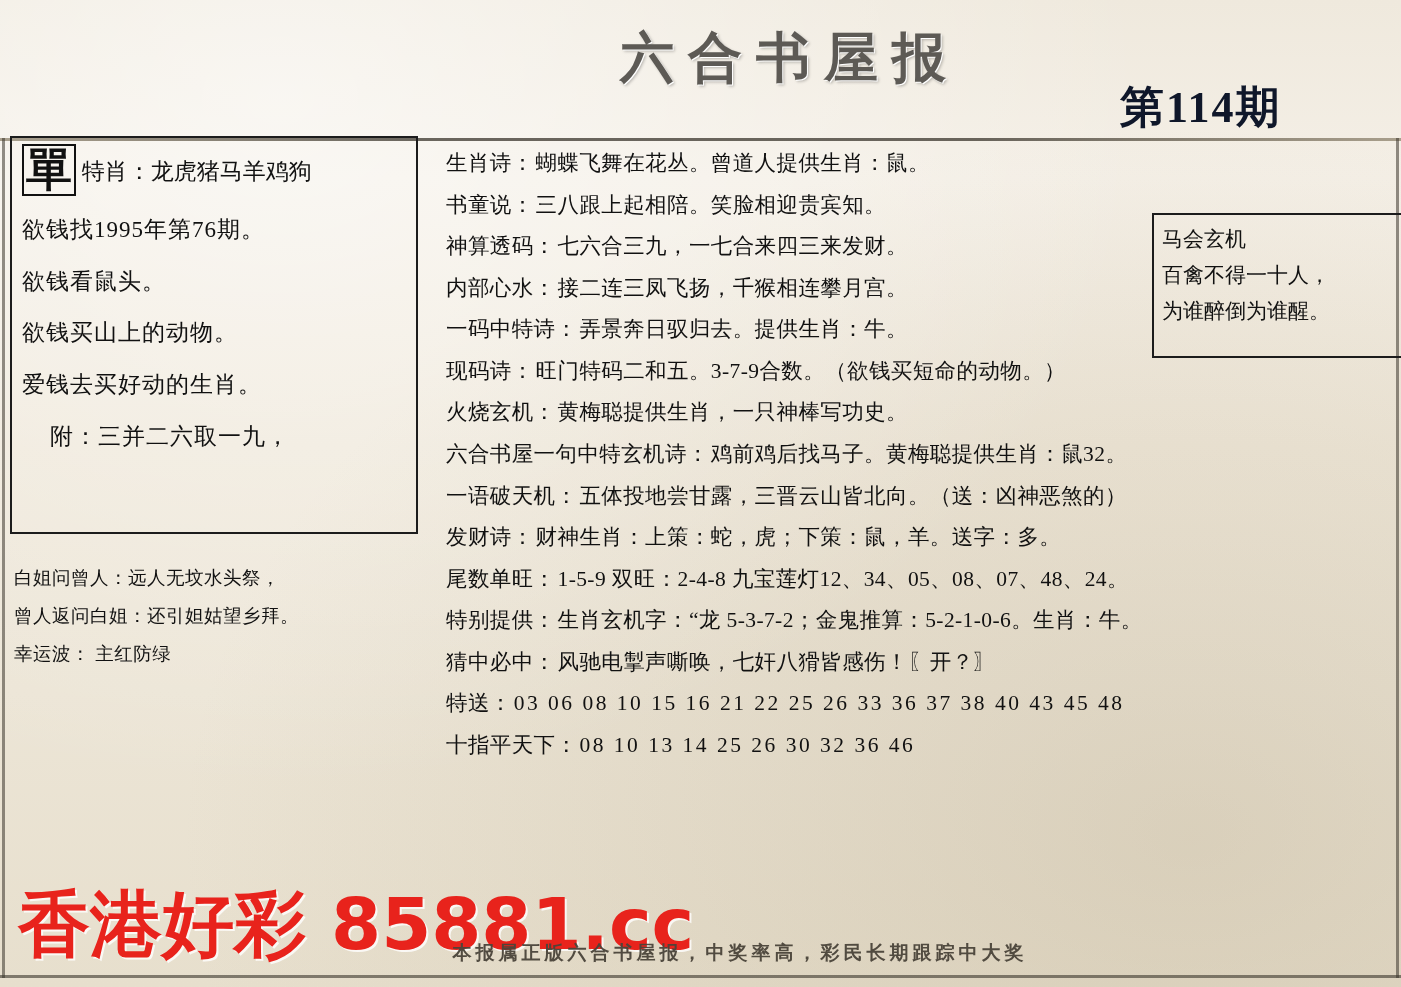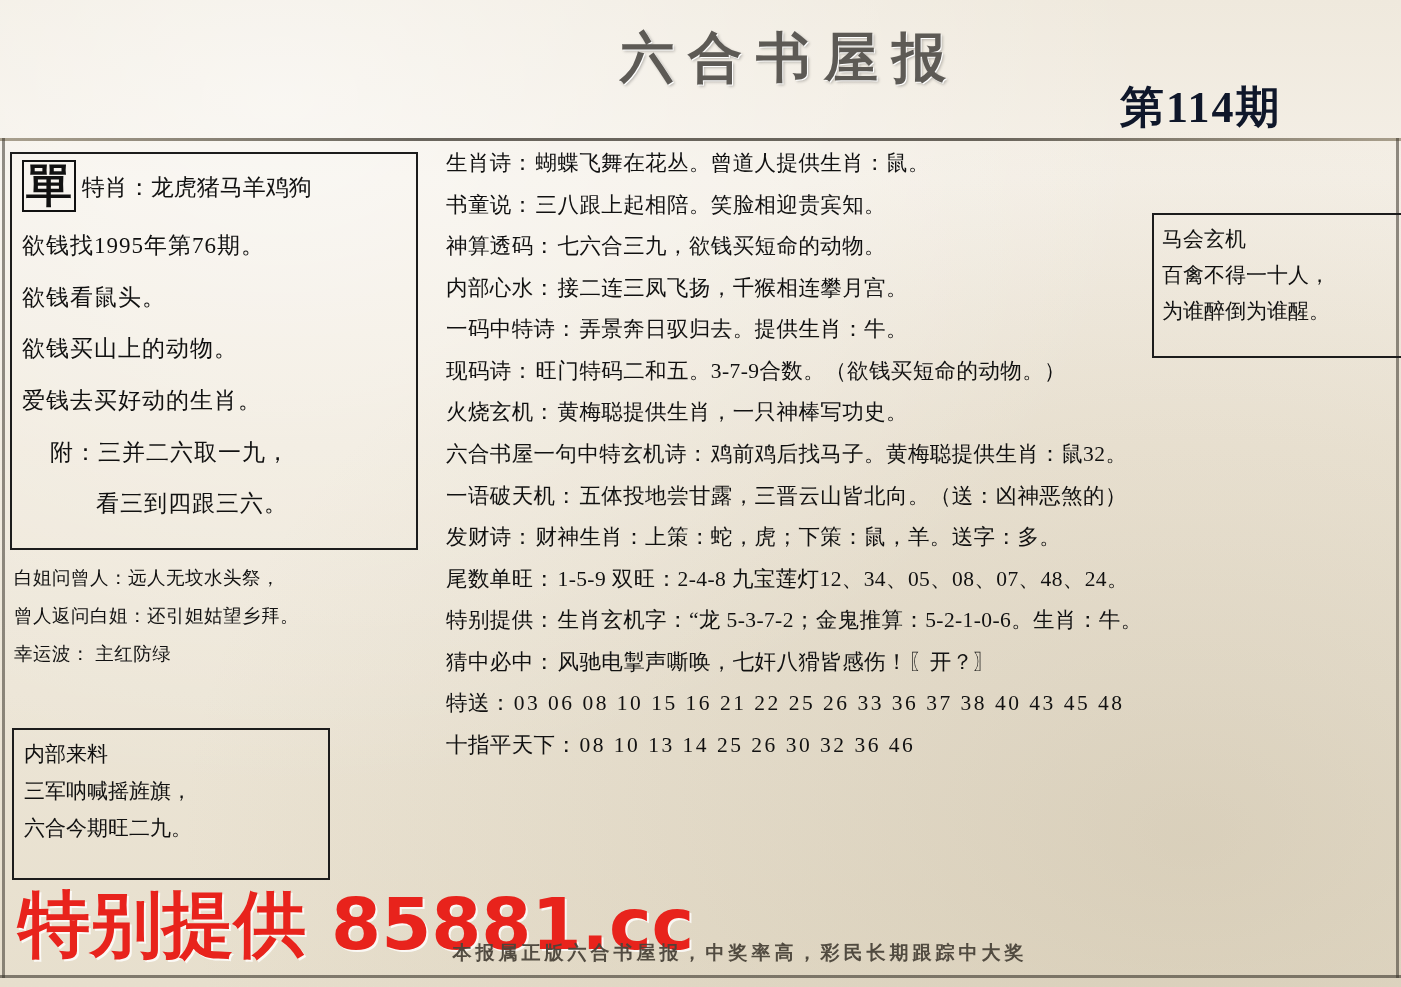--- a/index.html
+++ b/index.html
@@ -46,21 +46,21 @@
     text-align:center;
   }
   .rule{
     position:absolute;left:0;top:138px;width:1401px;height:3px;
     background:linear-gradient(90deg,#8f846e,#3a352c 30%,#3a352c 70%,#8f846e);
     opacity:.75;
   }
 
   
   .box-left{
-    position:absolute;left:10px;top:152px;width:408px;height:398px;
+    position:absolute;left:10px;top:136px;width:408px;height:398px;
     border:2px solid #1c1c1c;
     box-sizing:border-box;
     padding:6px 10px 0 10px;
   }
   .dan{
     font-size:46px;font-weight:bold;line-height:1;
     font-family:"DejaVu Sans","Liberation Sans",sans-serif;
     border:2px solid #111;
     padding:0 2px 2px 2px;
     display:inline-block;
@@ -155,50 +155,44 @@
   <div class="box-left">
     <div class="l1">
       <span class="dan">單</span>
       <span>特肖：龙虎猪马羊鸡狗</span>
     </div>
     <div class="lrow">欲钱找1995年第76期。</div>
     <div class="lrow">欲钱看鼠头。</div>
     <div class="lrow">欲钱买山上的动物。</div>
     <div class="lrow">爱钱去买好动的生肖。</div>
     <div class="lrow indent">附：三并二六取一九，</div>
-    <div class="lrow indent2">看三到四跟三六。</div>
   </div>
 
   <div class="small-list">
     <div>白姐问曾人：远人无坟水头祭，</div>
     <div>曾人返问白姐：还引妲姑望乡拜。</div>
     <div>幸运波： 主红防绿</div>
   </div>
 
-  <div class="box-inner">
-    <div>内部来料</div>
-    <div>三军呐喊摇旌旗，</div>
-    <div>六合今期旺二九。</div>
-  </div>
 
   <div class="box-right">
     <div>马会玄机</div>
     <div>百禽不得一十人，</div>
     <div>为谁醉倒为谁醒。</div>
   </div>
 
   <div class="mid">
     <div class="mrow">
       <span class="lbl">生肖诗：</span><span>蝴蝶飞舞在花丛。曾道人提供生肖：鼠。</span>
     </div>
     <div class="mrow">
       <span class="lbl">书童说：</span><span>三八跟上起相陪。笑脸相迎贵宾知。</span>
     </div>
     <div class="mrow">
-      <span class="lbl">神算透码：</span><span>七六合三九，欲钱买短命的动物。</span>
+      <span class="lbl">神算透码：</span><span>七六合三九，一七合来四三来发财。</span>
     </div>
     <div class="mrow">
       <span class="lbl">内部心水：</span><span>接二连三凤飞扬，千猴相连攀月宫。</span>
     </div>
     <div class="mrow">
       <span class="lbl">一码中特诗：</span><span>弄景奔日驭归去。提供生肖：牛。</span>
     </div>
     <div class="mrow">
       <span class="lbl">现码诗：</span><span>旺门特码二和五。3-7-9合数。（欲钱买短命的动物。）</span>
     </div>
@@ -225,18 +219,18 @@
     </div>
     <div class="mrow">
       <span class="lbl">特送：</span><span class="wide">03 06 08 10 15 16 21 22 25 26 33 36 37 38 40 43 45 48</span>
     </div>
     <div class="mrow">
       <span class="lbl">十指平天下：</span><span class="wide">08 10 13 14 25 26 30 32 36 46</span>
     </div>
   </div>
 
   <div class="wm">
-    <span class="red">特别提供</span>
+    <span class="red">香港好彩</span>
     <span class="num">85881.cc</span>
   </div>
 
   <div class="footer">本报属正版六合书屋报，中奖率高，彩民长期跟踪中大奖</div>
 </div>
 
 </body></html>

